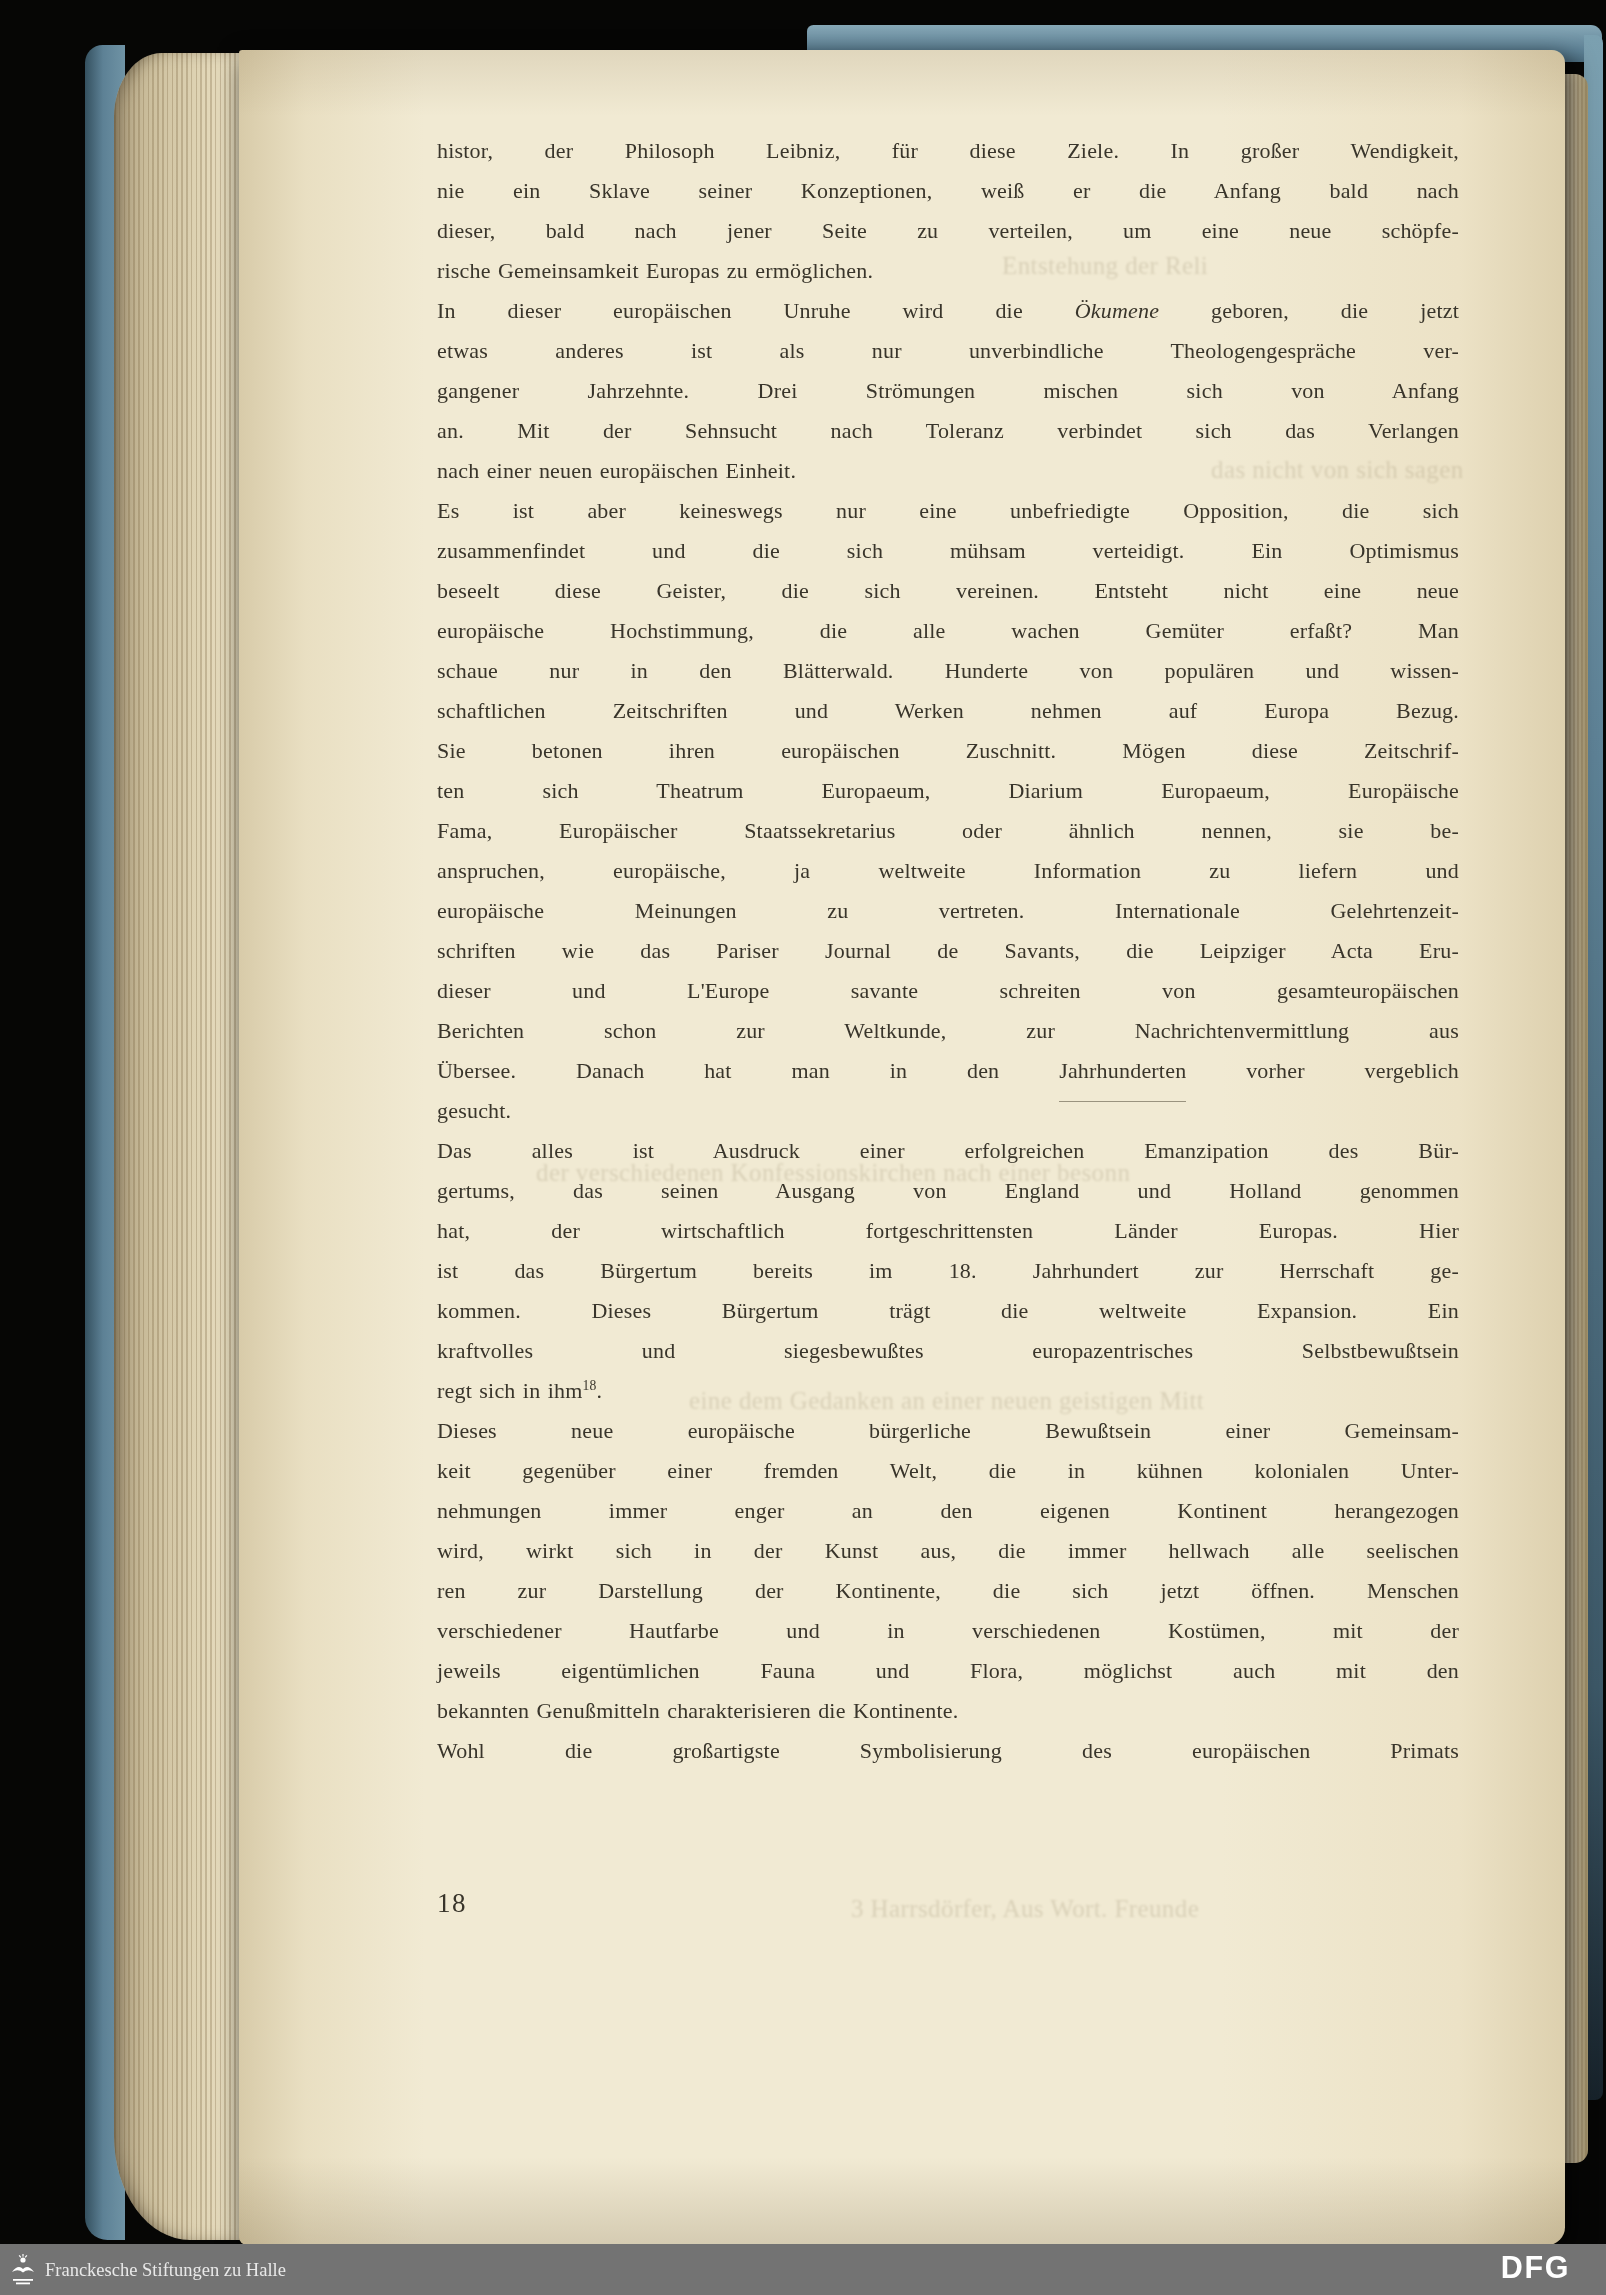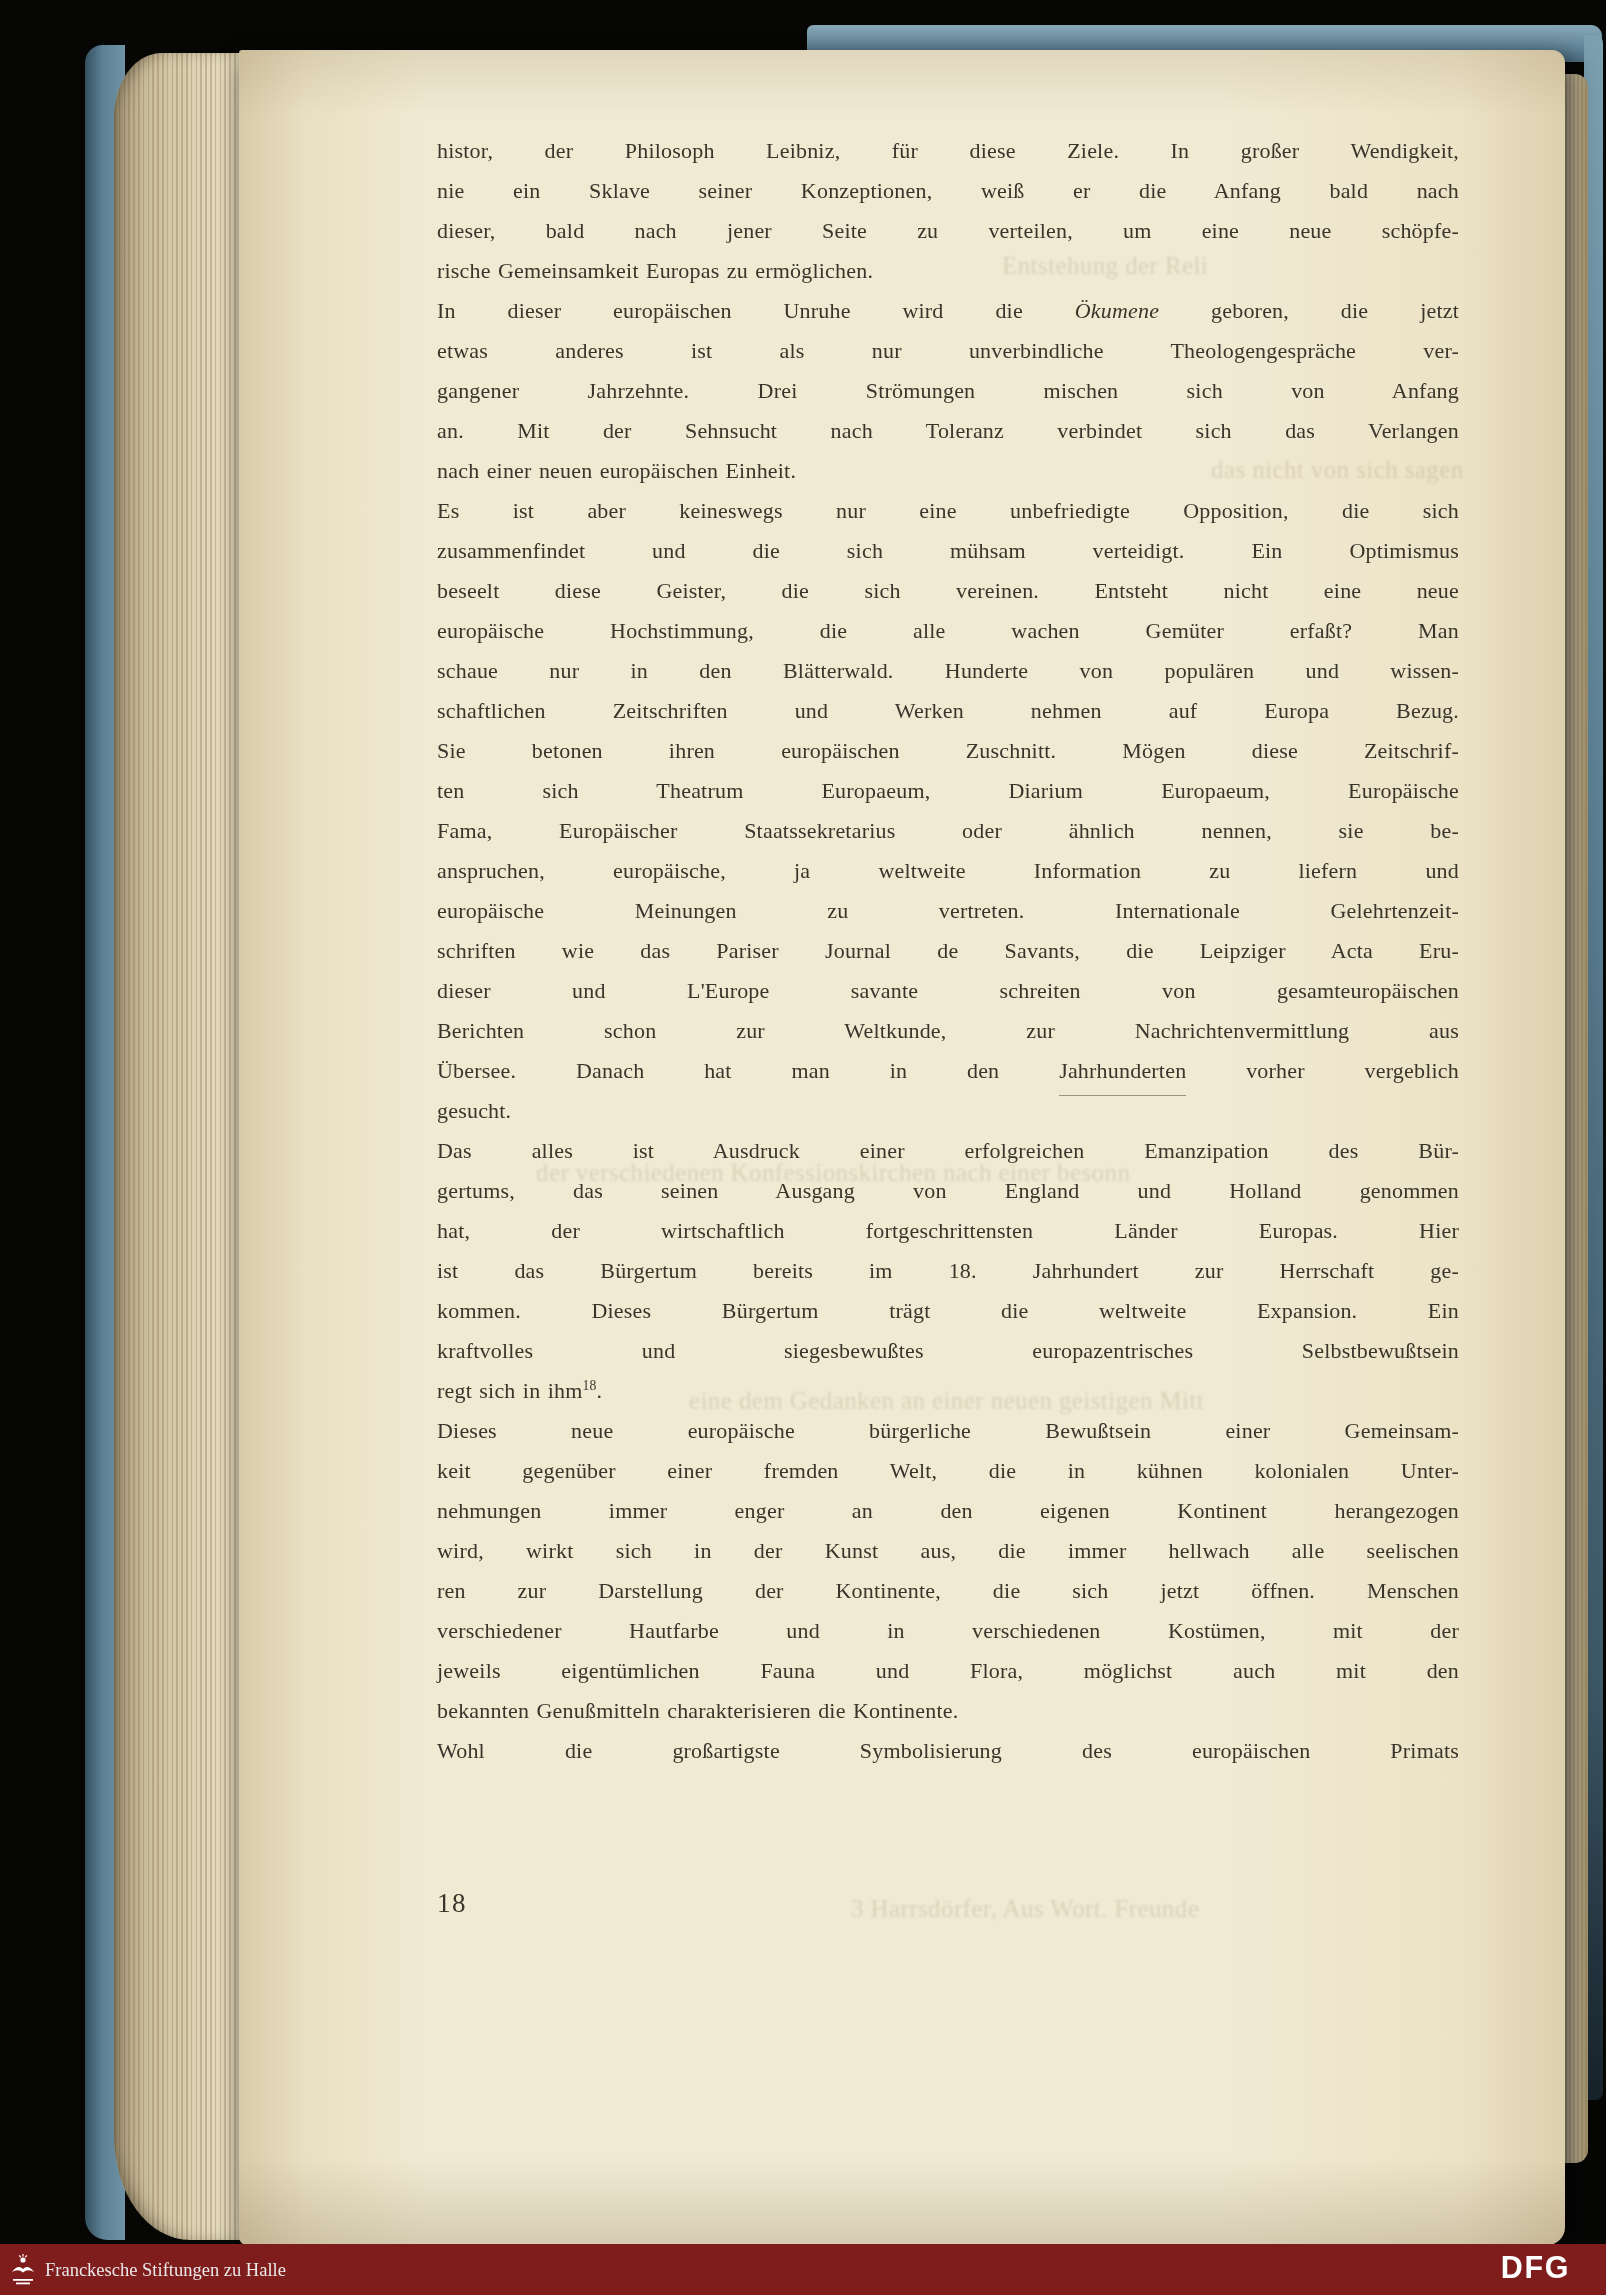--- a/index.html
+++ b/index.html
@@ -94,34 +94,34 @@
     text-align: justify;
     -moz-text-align-last: justify;
     text-align-last: justify;
   }
   .line.para-end {
     -moz-text-align-last: left;
     text-align-last: left;
   }
   .it  { font-style: italic; }
   .sup { font-size: .62em; vertical-align: super; line-height: 0; }
-  .ul  { border-bottom: 1.6px solid rgba(82, 74, 58, .55); padding-bottom: 12px; }
+  .ul  { border-bottom: 1.6px solid rgba(82, 74, 58, .55); padding-bottom: 18px; }
 
   .page-number {
     position: absolute; left: 198px; top: 1838px;
     color: var(--ink, #39352b);
     font-size: 27px;
     letter-spacing: 1.6px;
   }
 
   
   .footer-bar {
     position: absolute; left: 0; bottom: 0;
     width: 1607px; height: 51px;
-    background: #7f1d1d;
+    background: #737373;
   }
   .footer-logo {
     position: absolute; left: 9.6px; bottom: 8px;
     width: 26px; height: 34px;
   }
   .footer-institution {
     position: absolute; left: 45px; bottom: 14.5px;
     color: #e9e9e9;
     font-family: "Liberation Serif", serif;
     font-size: 18.5px;

